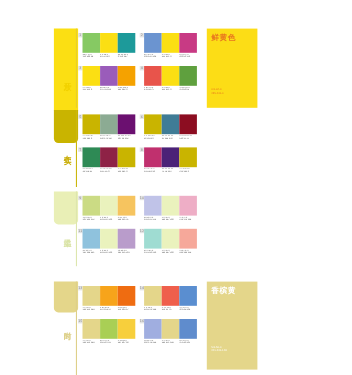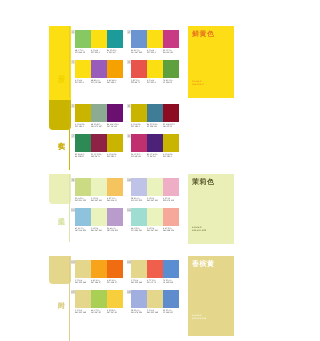--- a/index.html
+++ b/index.html
@@ -251,25 +251,20 @@
           <div class="codes" style="top: 19px;">
             <span>40-0-25-0
 159-220-210</span>
             <span>5-0-25-0
 241-247-200</span>
             <span>0-45-35-0
 246-168-154</span>
           </div>
         </div>
       </div>
-      <div class="panel" style="top: 0px; height: 70px; background: rgb(233, 239, 182);">
-        <div class="pname" style="color: rgb(91, 91, 47);">茉莉色</div>
-        <div class="pcode" style="top: 52px; color: rgb(91, 91, 47);">5-0-25-0
-241-247-200</div>
-      </div>
     </div>
     <div class="section" style="top: 256px; height: 92px;">
       <div class="leftcol">
         <div class="bigblock" style="height: 28px; background: rgb(228, 214, 138);"></div>
         <div class="vrule" style="background: rgb(222, 208, 138);"></div>
         <div class="vlabel" style="top: 40px; color: rgb(221, 208, 137);">时尚</div>
       </div>
       <div class="groups">
         <div class="grp" style="left: 0px; top: 4px;">
           <div class="num">13</div>

